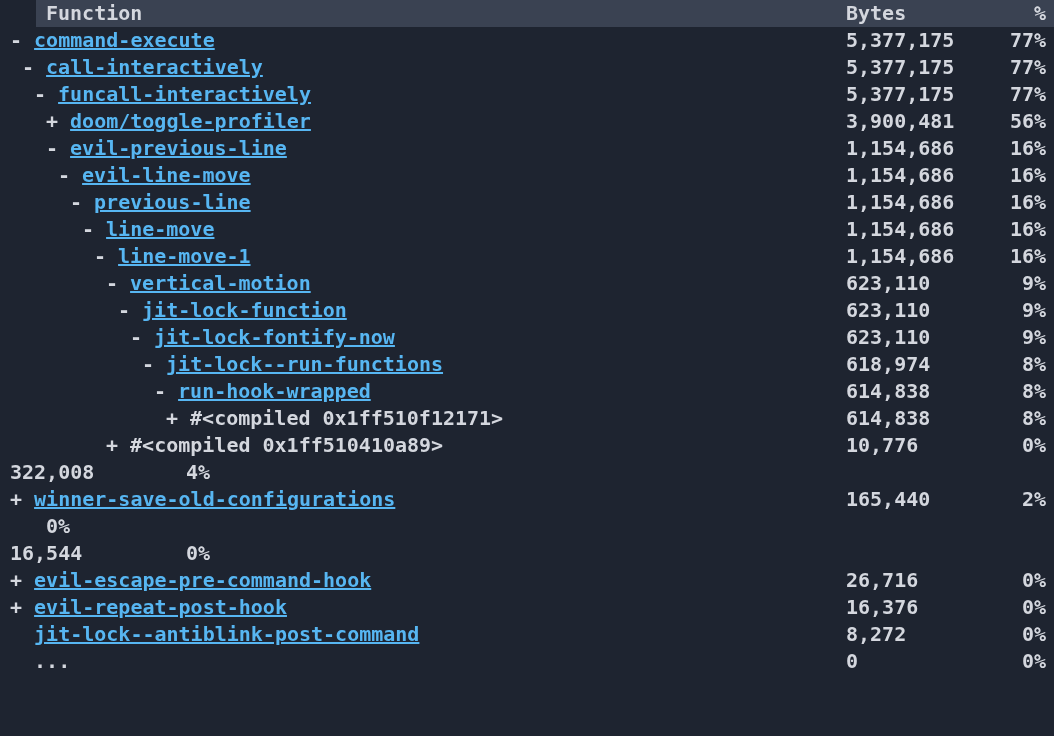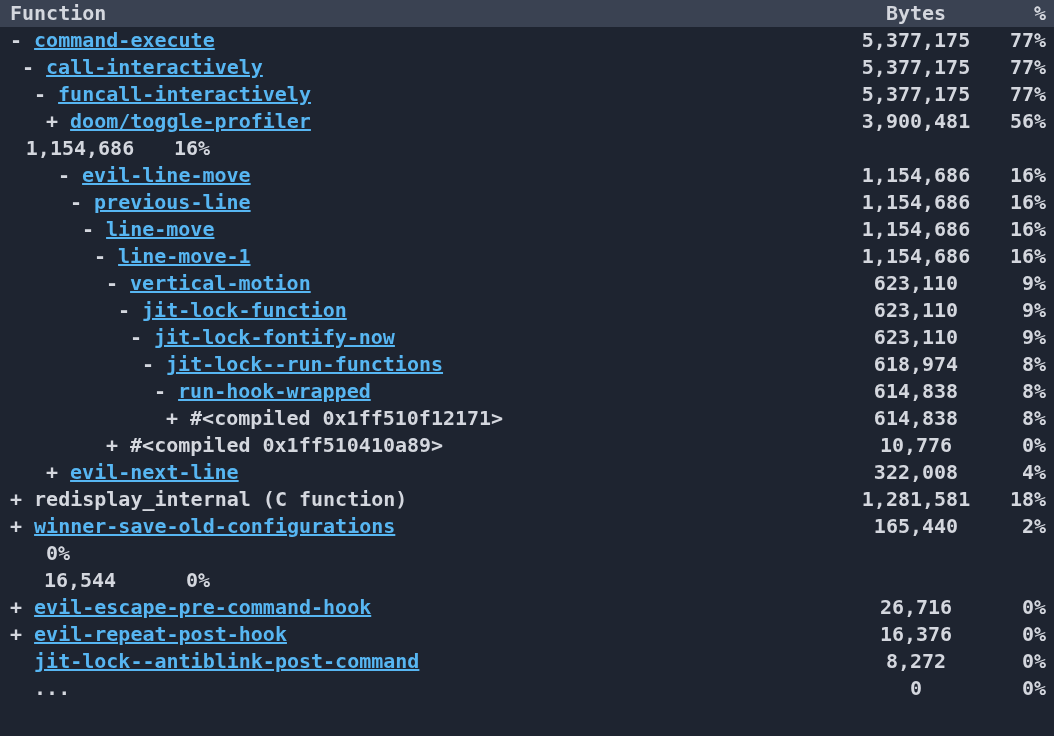--- a/index.html
+++ b/index.html
@@ -19,28 +19,29 @@
     width: 1054px;
     height: 736px;
     overflow: hidden;
     font-weight: 600;
   }
   .header {
     background: var(--header-bg);
     display: flex;
     padding: 0 8px 0 10px;
     font-weight: 700;
+    margin-left: 36px;
   }
   .row {
     display: flex;
     padding: 0 8px 0 10px;
     white-space: pre;
   }
   .col-func { flex: 1 1 auto; overflow: hidden; }
-  .col-bytes { flex: 0 0 140px; text-align: center; }
+  .col-bytes { flex: 0 0 140px; text-align: left; }
   .col-pct   { flex: 0 0 60px;  text-align: right; }
   .toggle {
     display: inline-block;
     width: 1ch;
     text-align: center;
     color: var(--fg);
   }
   .indent { display: inline-block; }
   .fn-link {
     color: var(--link);
@@ -61,34 +62,33 @@
   <div class="col-func">Function</div>
   <div class="col-bytes">Bytes</div>
   <div class="col-pct">%</div>
 </div>
 
 <div id="rows">
     <div class="row"><div class="col-func"><span class="indent" style="width: 0px;"></span><span class="toggle">-</span> <span class="fn-link">command-execute</span></div><div class="col-bytes">5,377,175</div><div class="col-pct">77%</div></div>
     <div class="row"><div class="col-func"><span class="indent" style="width: 12px;"></span><span class="toggle">-</span> <span class="fn-link">call-interactively</span></div><div class="col-bytes">5,377,175</div><div class="col-pct">77%</div></div>
     <div class="row"><div class="col-func"><span class="indent" style="width: 24px;"></span><span class="toggle">-</span> <span class="fn-link">funcall-interactively</span></div><div class="col-bytes">5,377,175</div><div class="col-pct">77%</div></div>
     <div class="row"><div class="col-func"><span class="indent" style="width: 36px;"></span><span class="toggle">+</span> <span class="fn-link">doom/toggle-profiler</span></div><div class="col-bytes">3,900,481</div><div class="col-pct">56%</div></div>
-    <div class="row"><div class="col-bytes">1,154,686</div><div class="col-pct">16%</div></div>
+    <div class="row"><div class="col-func"><span class="indent" style="width: 36px;"></span><span class="toggle">-</span> <span class="fn-link">evil-previous-line</span></div><div class="col-bytes">1,154,686</div><div class="col-pct">16%</div></div>
     <div class="row"><div class="col-func"><span class="indent" style="width: 48px;"></span><span class="toggle">-</span> <span class="fn-link">evil-line-move</span></div><div class="col-bytes">1,154,686</div><div class="col-pct">16%</div></div>
     <div class="row"><div class="col-func"><span class="indent" style="width: 60px;"></span><span class="toggle">-</span> <span class="fn-link">previous-line</span></div><div class="col-bytes">1,154,686</div><div class="col-pct">16%</div></div>
     <div class="row"><div class="col-func"><span class="indent" style="width: 72px;"></span><span class="toggle">-</span> <span class="fn-link">line-move</span></div><div class="col-bytes">1,154,686</div><div class="col-pct">16%</div></div>
     <div class="row"><div class="col-func"><span class="indent" style="width: 84px;"></span><span class="toggle">-</span> <span class="fn-link">line-move-1</span></div><div class="col-bytes">1,154,686</div><div class="col-pct">16%</div></div>
     <div class="row"><div class="col-func"><span class="indent" style="width: 96px;"></span><span class="toggle">-</span> <span class="fn-link">vertical-motion</span></div><div class="col-bytes">623,110</div><div class="col-pct">9%</div></div>
     <div class="row"><div class="col-func"><span class="indent" style="width: 108px;"></span><span class="toggle">-</span> <span class="fn-link">jit-lock-function</span></div><div class="col-bytes">623,110</div><div class="col-pct">9%</div></div>
     <div class="row"><div class="col-func"><span class="indent" style="width: 120px;"></span><span class="toggle">-</span> <span class="fn-link">jit-lock-fontify-now</span></div><div class="col-bytes">623,110</div><div class="col-pct">9%</div></div>
     <div class="row"><div class="col-func"><span class="indent" style="width: 132px;"></span><span class="toggle">-</span> <span class="fn-link">jit-lock--run-functions</span></div><div class="col-bytes">618,974</div><div class="col-pct">8%</div></div>
     <div class="row"><div class="col-func"><span class="indent" style="width: 144px;"></span><span class="toggle">-</span> <span class="fn-link">run-hook-wrapped</span></div><div class="col-bytes">614,838</div><div class="col-pct">8%</div></div>
     <div class="row"><div class="col-func"><span class="indent" style="width: 156px;"></span><span class="toggle">+</span> <span class="fn-plain">#&lt;compiled 0x1ff510f12171&gt;</span></div><div class="col-bytes">614,838</div><div class="col-pct">8%</div></div>
     <div class="row"><div class="col-func"><span class="indent" style="width: 96px;"></span><span class="toggle">+</span> <span class="fn-plain">#&lt;compiled 0x1ff510410a89&gt;</span></div><div class="col-bytes">10,776</div><div class="col-pct">0%</div></div>
-    <div class="row"><div class="col-func"><span class="indent" style="width: 36px;"></span><span class="toggle">+</span> <span class="fn-link">evil-next-line</span></div><div class="col-bytes">322,008</div><div class="col-pct">4%</div></div>
-    <div class="row"><div class="col-func"><span class="indent" style="width: 0px;"></span><span class="toggle">+</span> <span class="fn-plain">redisplay_internal (C function)</span></div><div class="col-bytes">1,281,581</div><div class="col-pct">18%</div></div>
+    <div class="row"><div class="col-bytes">322,008</div><div class="col-pct">4%</div></div>
     <div class="row"><div class="col-func"><span class="indent" style="width: 0px;"></span><span class="toggle">+</span> <span class="fn-link">winner-save-old-configurations</span></div><div class="col-bytes">165,440</div><div class="col-pct">2%</div></div>
     <div class="row"><div class="col-pct">0%</div></div>
     <div class="row"><div class="col-bytes">16,544</div><div class="col-pct">0%</div></div>
     <div class="row"><div class="col-func"><span class="indent" style="width: 0px;"></span><span class="toggle">+</span> <span class="fn-link">evil-escape-pre-command-hook</span></div><div class="col-bytes">26,716</div><div class="col-pct">0%</div></div>
     <div class="row"><div class="col-func"><span class="indent" style="width: 0px;"></span><span class="toggle">+</span> <span class="fn-link">evil-repeat-post-hook</span></div><div class="col-bytes">16,376</div><div class="col-pct">0%</div></div>
     <div class="row"><div class="col-func"><span class="indent" style="width: 0px;"></span><span class="toggle"></span> <span class="fn-link">jit-lock--antiblink-post-command</span></div><div class="col-bytes">8,272</div><div class="col-pct">0%</div></div>
     <div class="row"><div class="col-func"><span class="indent" style="width: 0px;"></span><span class="toggle"></span> <span class="fn-plain">...</span></div><div class="col-bytes">0</div><div class="col-pct">0%</div></div>
   </div>
 
 </body></html>

